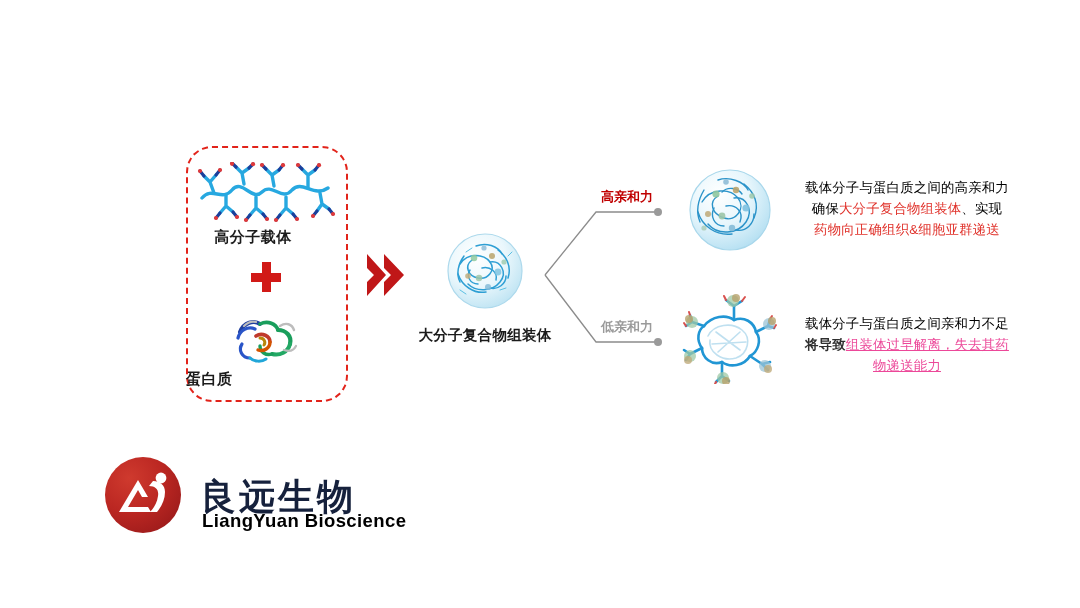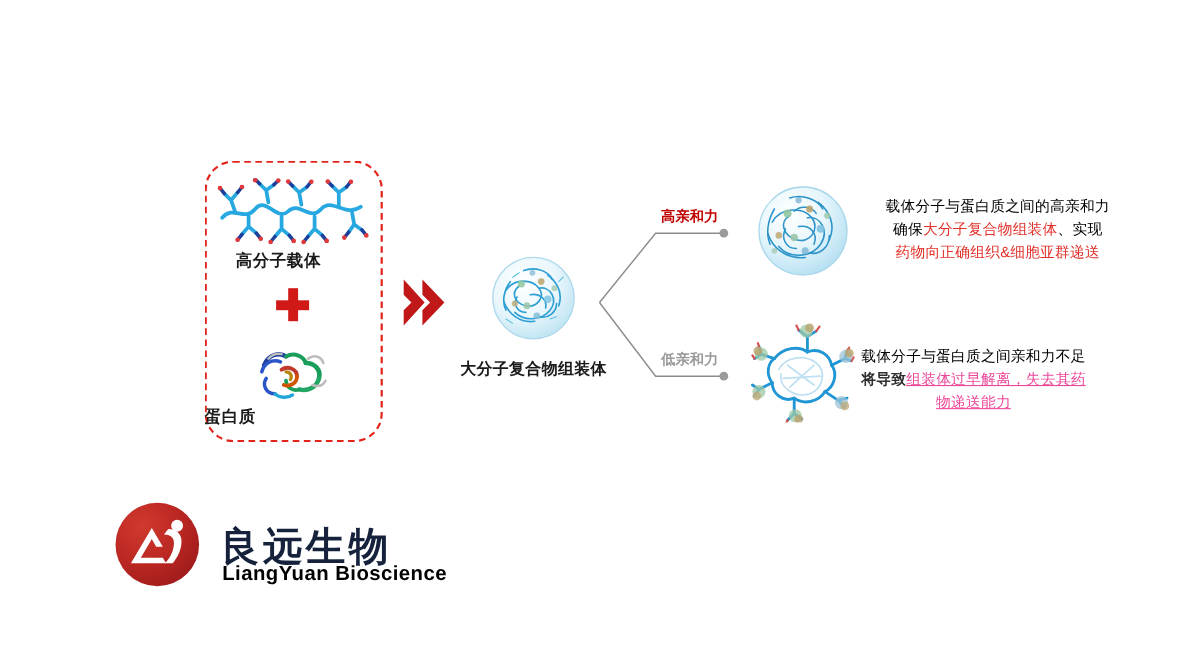--- a/index.html
+++ b/index.html
@@ -173,21 +173,21 @@
     text-align: center;
     font-size: 13.4px;
     line-height: 21px;
     letter-spacing: 0.2px;
   }
   .desc.top {
     left: 796px;
     top: 177px;
   }
   .desc.bottom {
-    left: 774px;
+    left: 796px;
     top: 313px;
   }
   .t-dark { color: #000000; }
   .t-red  { color: #e0312a; }
   .t-gray { color: #ec4899; text-decoration: underline; }
   .t-dark-strong { color: #2f2f2f; font-weight: bold; }
 
   
   .logo-wrap {
     position: absolute;

